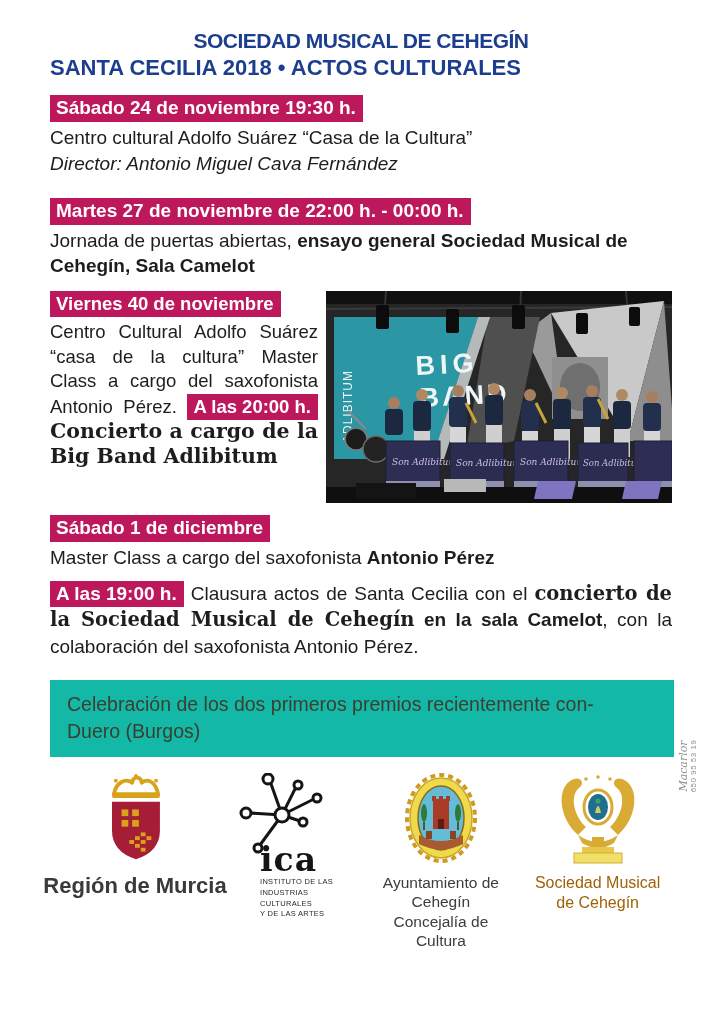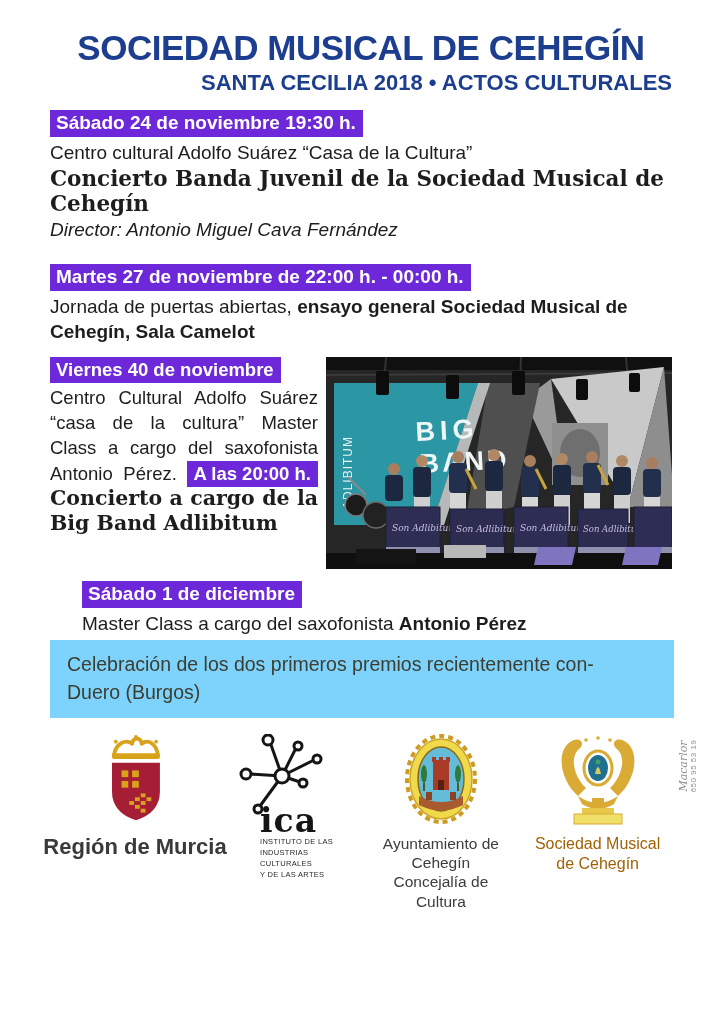--- a/index.html
+++ b/index.html
@@ -2,42 +2,42 @@
 <html><head>
 <meta charset="utf-8">
 <style>
   * { margin:0; padding:0; box-sizing:border-box; }
   body { background:#e8e8e8; font-family:"Liberation Sans",sans-serif; }
   .poster{
     position:relative; width:720px; height:1009px; background:#ffffff;
     padding:30px 48px 0 50px; overflow:hidden; color:#1d1d1d;
     font-family:"Liberation Sans",sans-serif;
   }
-  .title{ text-align:center; font-size:35px; font-weight:700; color:#1d3e8f; letter-spacing:-0.5px; line-height:1.05;}
-  .subtitle{ text-align:right; font-size:22px; font-weight:700; color:#1d3e8f; margin-top:3px;}
+  .title{ text-align:center; font-size:21px; font-weight:700; color:#1d3e8f; letter-spacing:-0.5px; line-height:1.05;}
+  .subtitle{ text-align:left; font-size:22px; font-weight:700; color:#1d3e8f; margin-top:3px;}
   .datebar{
-    display:inline-block; background:#6d28d9; color:#ffffff; font-weight:700;
+    display:inline-block; background:#be185d; color:#ffffff; font-weight:700;
     font-size:19px; line-height:1.25; padding:1px 7px 2px 6px;
   }
   .txt{ font-size:19px; line-height:1.32; margin-top:3px; max-width:625px;}
   .slab{ font-family:"DejaVu Serif",serif; font-weight:700;}
   .headline1{ font-size:21.5px; line-height:1.16; margin:2px 0 1px; max-width:625px;}
   .director{ font-style:italic; font-size:19px; margin-top:3px;}
   .event1{ margin-top:14px;}
   .event2{ margin-top:23px;}
   .row3{ display:flex; margin-top:13px; align-items:flex-start;}
   .col3{ width:268px; text-align:justify; font-size:18.5px; line-height:1.34;}
   .col3 .datebar{ font-size:18.5px;}
   .slab3{ font-size:20.5px; line-height:1.16;}
   .photo-wrap{ margin-left:8px; width:346px; height:212px;}
-  .event4{ margin-top:12px;margin-left:32px;}
+  .event4{ margin-top:12px;}
   .event5{ margin-top:11px; font-size:19px; line-height:1.36; max-width:624px; text-align:justify;}
   .event5 .slab{ font-size:19.5px;}
   .notice{
-    margin-top:4px; width:624px; background:#7dd3fc; padding:11px 17px;
+    margin-top:20px; width:624px; background:#14b8a6; padding:11px 17px;
     color:#3d3d30; font-size:19.5px; line-height:1.42;
   }
   .credit{
     position:absolute; left:678px; top:816px; width:100px;
     transform:rotate(-90deg); transform-origin:0 0;
     color:#8f8f8f; text-align:center;
   }
   .credit .sig{ font-family:"DejaVu Serif",serif; font-style:italic; font-size:11px; line-height:1;}
   .credit .phone{ font-size:8px; letter-spacing:0.5px; line-height:1.2;}
   .footer{ display:flex; margin-top:16px; align-items:flex-start;}
@@ -56,21 +56,20 @@
 <body>
 
 <div class="poster">
 
   <h1 class="title">SOCIEDAD MUSICAL DE CEHEGÍN</h1>
   <h2 class="subtitle">SANTA CECILIA 2018 • ACTOS CULTURALES</h2>
 
   <section class="event1">
     <div><span class="datebar">Sábado 24 de noviembre 19:30 h.</span></div>
     <div class="txt">Centro cultural Adolfo Suárez “Casa de la Cultura”</div>
-    <div class="headline1 slab">Concierto Banda Juvenil de la Sociedad Musical de Cehegín</div>
     <div class="director">Director: Antonio Miguel Cava Fernández</div>
   </section>
 
   <section class="event2">
     <div><span class="datebar">Martes 27 de noviembre de 22:00 h. - 00:00 h.</span></div>
     <div class="txt"><span>Jornada de puertas abiertas, </span><b>ensayo general Sociedad Musical de Cehegín, Sala Camelot</b></div>
   </section>
 
   <div class="row3">
     <div class="col3">
@@ -197,20 +196,23 @@
         <rect x="30" y="192" width="60" height="16" fill="#141414"></rect>
       </svg>
     </div>
   </div>
 
   <section class="event4">
     <div><span class="datebar">Sábado 1 de diciembre</span></div>
     <div class="txt"><span>Master Class a cargo del saxofonista </span><b>Antonio Pérez</b></div>
   </section>
 
+  <section class="event5">
+    <span class="datebar">A las 19:00 h.</span><span> Clausura actos de Santa Cecilia con el </span><b class="slab">concierto de la Sociedad Musical de Cehegín</b><b> en la sala Camelot</b><span>, con la colaboración del saxofonista Antonio Pérez.</span>
+  </section>
 
   <section class="notice">
     <div>Celebración de los dos primeros premios recientemente con-</div>
     <div>Duero (Burgos)</div>
   </section>
 
   <div class="credit">
     <div class="sig">Macarlor</div>
     <div class="phone">650 95 53 19</div>
   </div>

